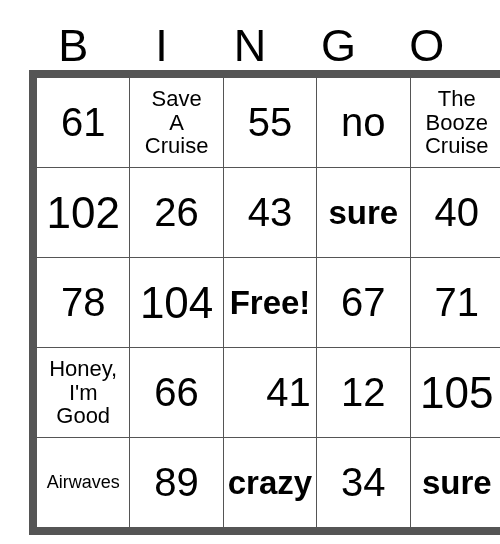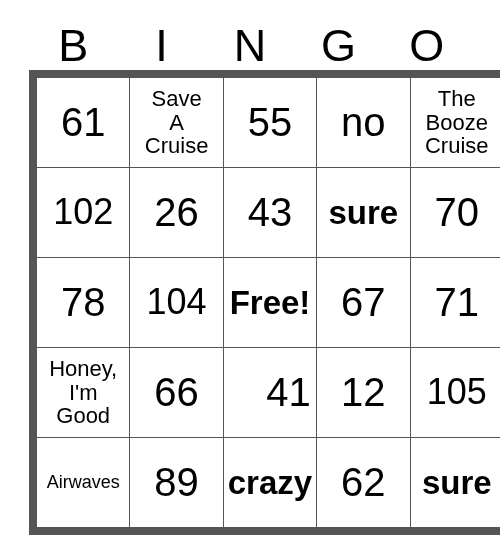--- a/index.html
+++ b/index.html
@@ -59,21 +59,21 @@
   }
   .cell-text {
     display: block;
     width: 100%;
     line-height: 1.08;
     white-space: pre-line;
   }
 
   
   .sz-xl   { font-size: 40px; }
-  .sz-lg   { font-size: 36px; }
+  .sz-lg   { font-size: 44px; }
   .sz-md   { font-size: 33px; font-weight: bold; }
   .sz-sm   { font-size: 22px; }
   .sz-xs   { font-size: 18px; }
 </style>
 </head>
 <body style="background: rgb(255, 255, 255); color: rgb(0, 0, 0);">
 
 <div id="bingo-card">
 
   <div class="header-row">
@@ -114,21 +114,21 @@
         <td style="border-color: rgb(85, 85, 85);">
             <span class="cell-text sz-xl">26</span>
           </td>
         <td style="border-color: rgb(85, 85, 85);">
             <span class="cell-text sz-xl">43</span>
           </td>
         <td style="border-color: rgb(85, 85, 85);">
             <span class="cell-text sz-md">sure</span>
           </td>
         <td style="border-color: rgb(85, 85, 85);">
-            <span class="cell-text sz-xl">70</span>
+            <span class="cell-text sz-xl">40</span>
           </td>
       </tr>
       <tr>
         <td style="border-color: rgb(85, 85, 85);">
             <span class="cell-text sz-xl">78</span>
           </td>
         <td style="border-color: rgb(85, 85, 85);">
             <span class="cell-text sz-lg">104</span>
           </td>
         <td style="border-color: rgb(85, 85, 85);">
@@ -164,21 +164,21 @@
         <td style="border-color: rgb(85, 85, 85);">
             <span class="cell-text sz-xs">Airwaves</span>
           </td>
         <td style="border-color: rgb(85, 85, 85);">
             <span class="cell-text sz-xl">89</span>
           </td>
         <td style="border-color: rgb(85, 85, 85);">
             <span class="cell-text sz-md">crazy</span>
           </td>
         <td style="border-color: rgb(85, 85, 85);">
-            <span class="cell-text sz-xl">62</span>
+            <span class="cell-text sz-xl">34</span>
           </td>
         <td style="border-color: rgb(85, 85, 85);">
             <span class="cell-text sz-md">sure</span>
           </td>
       </tr>
     </tbody>
   </table>
 
 </div>
 

